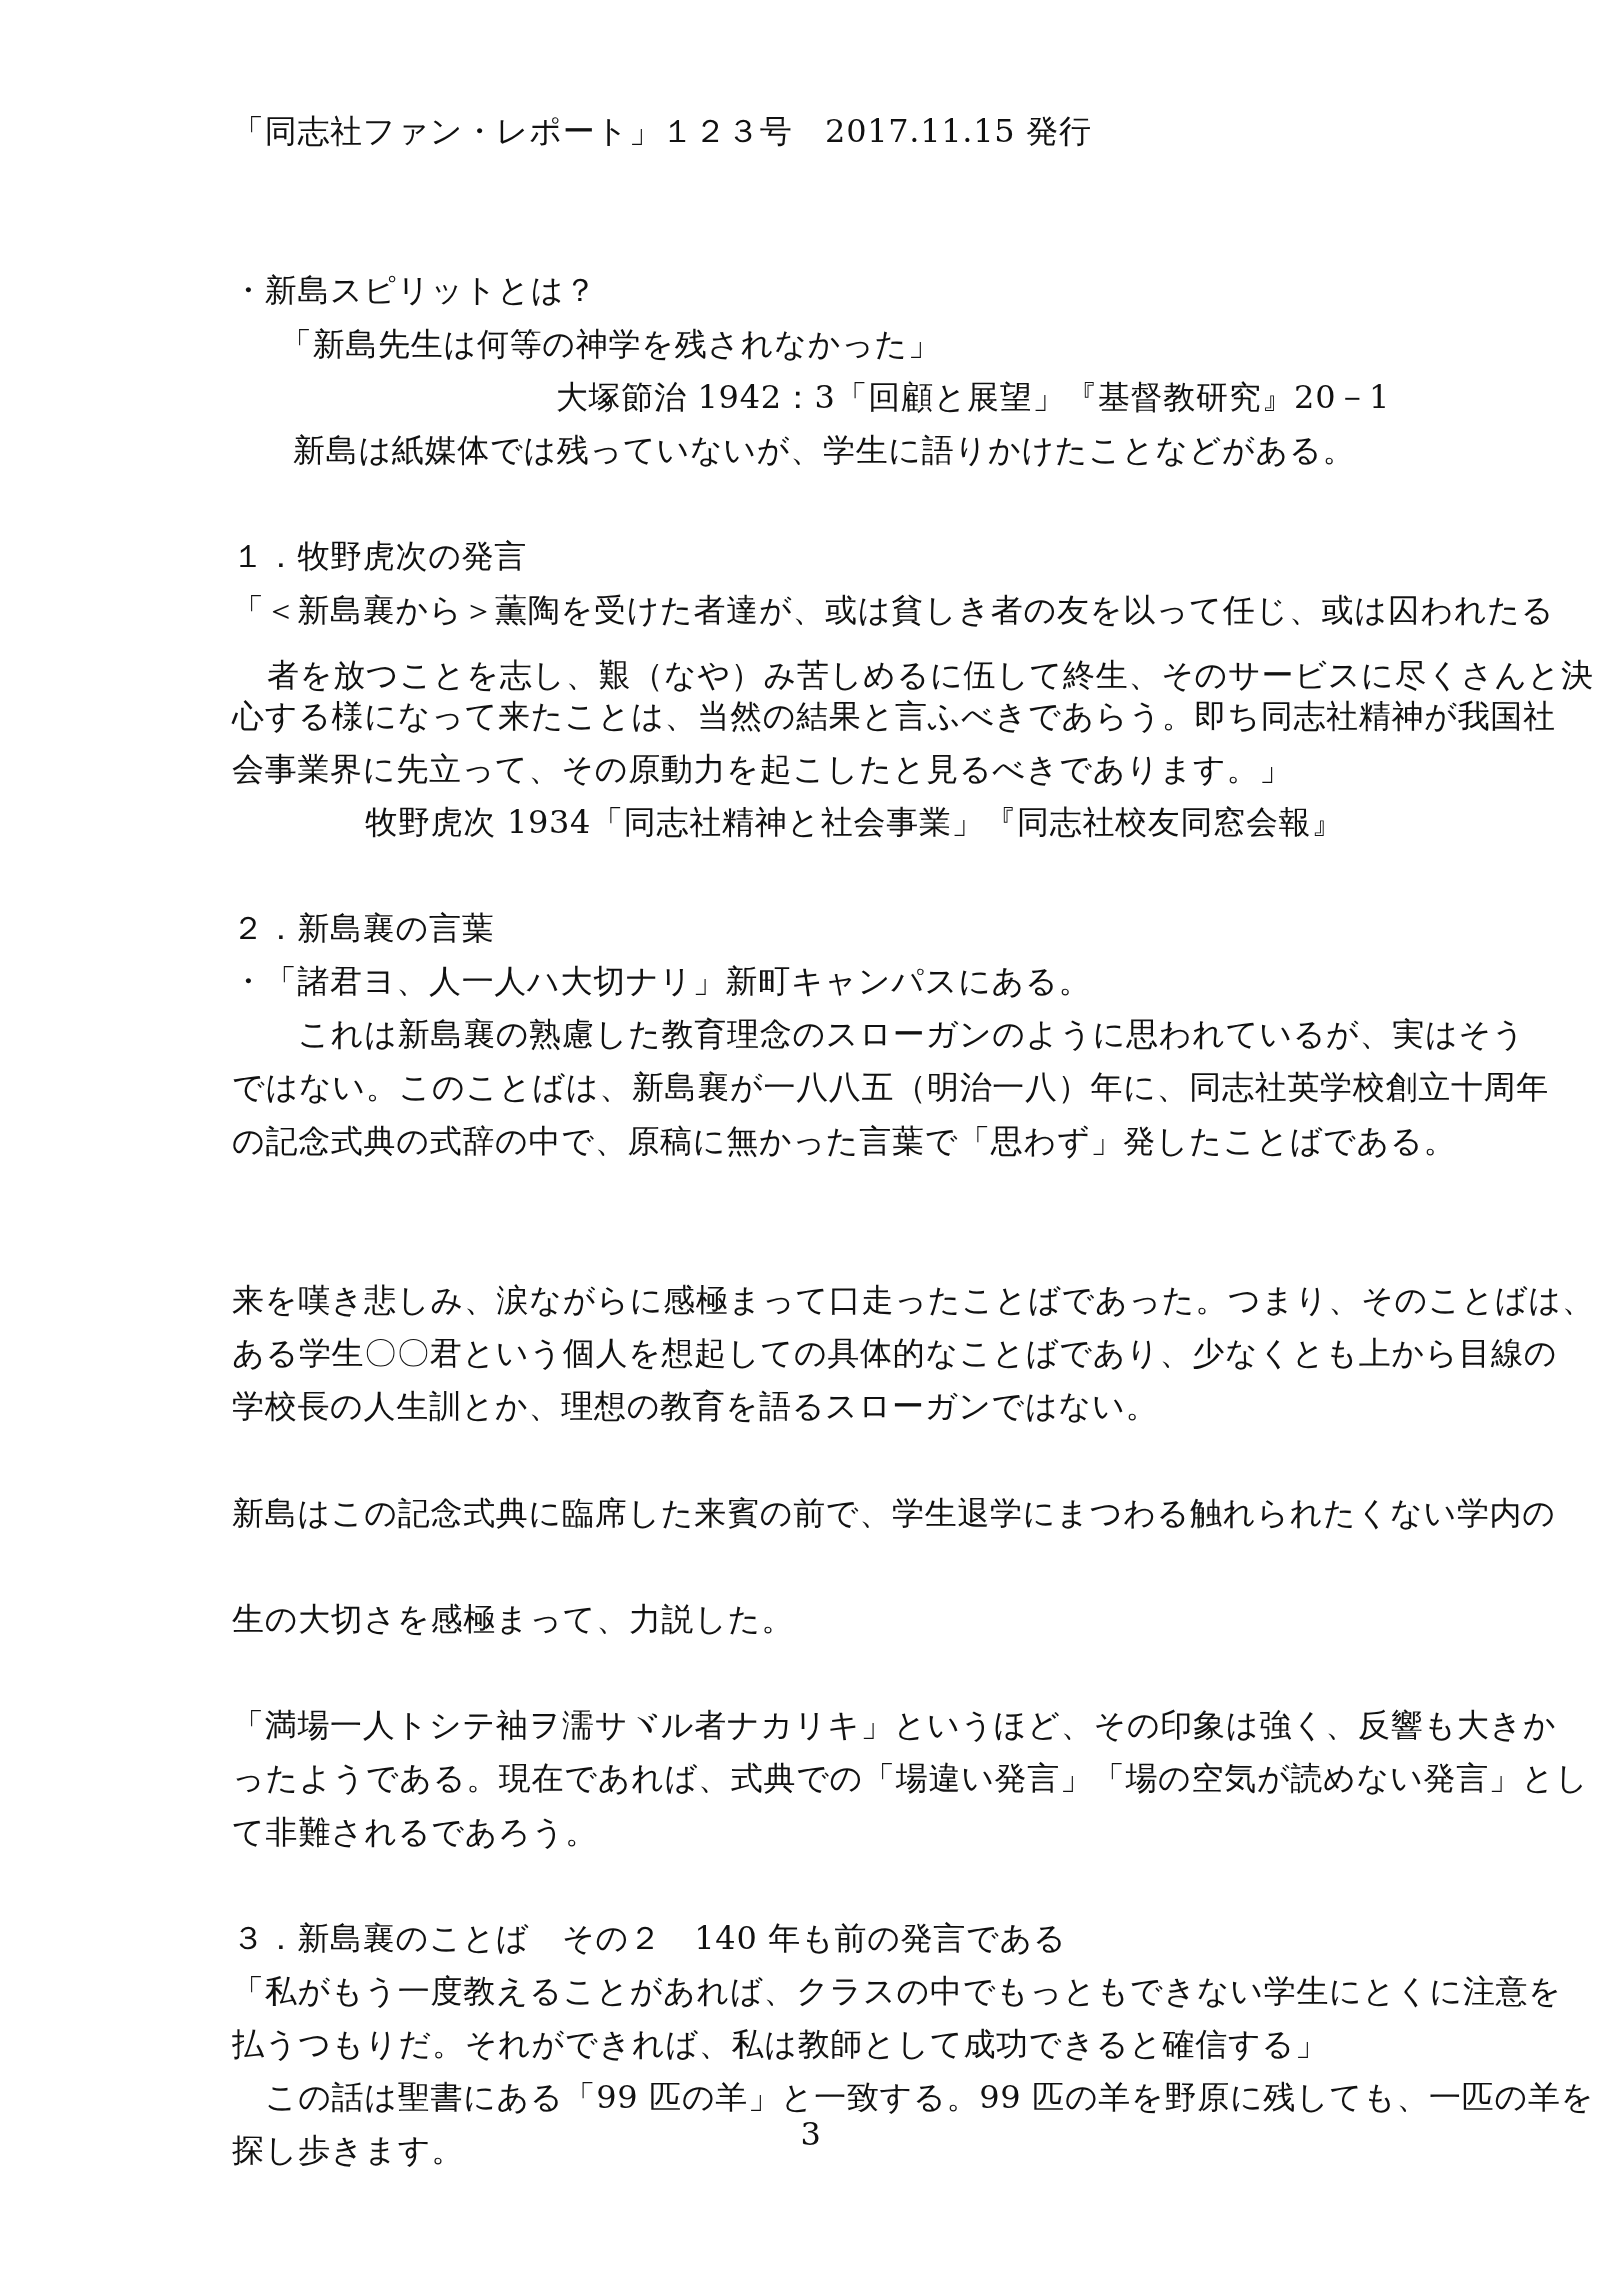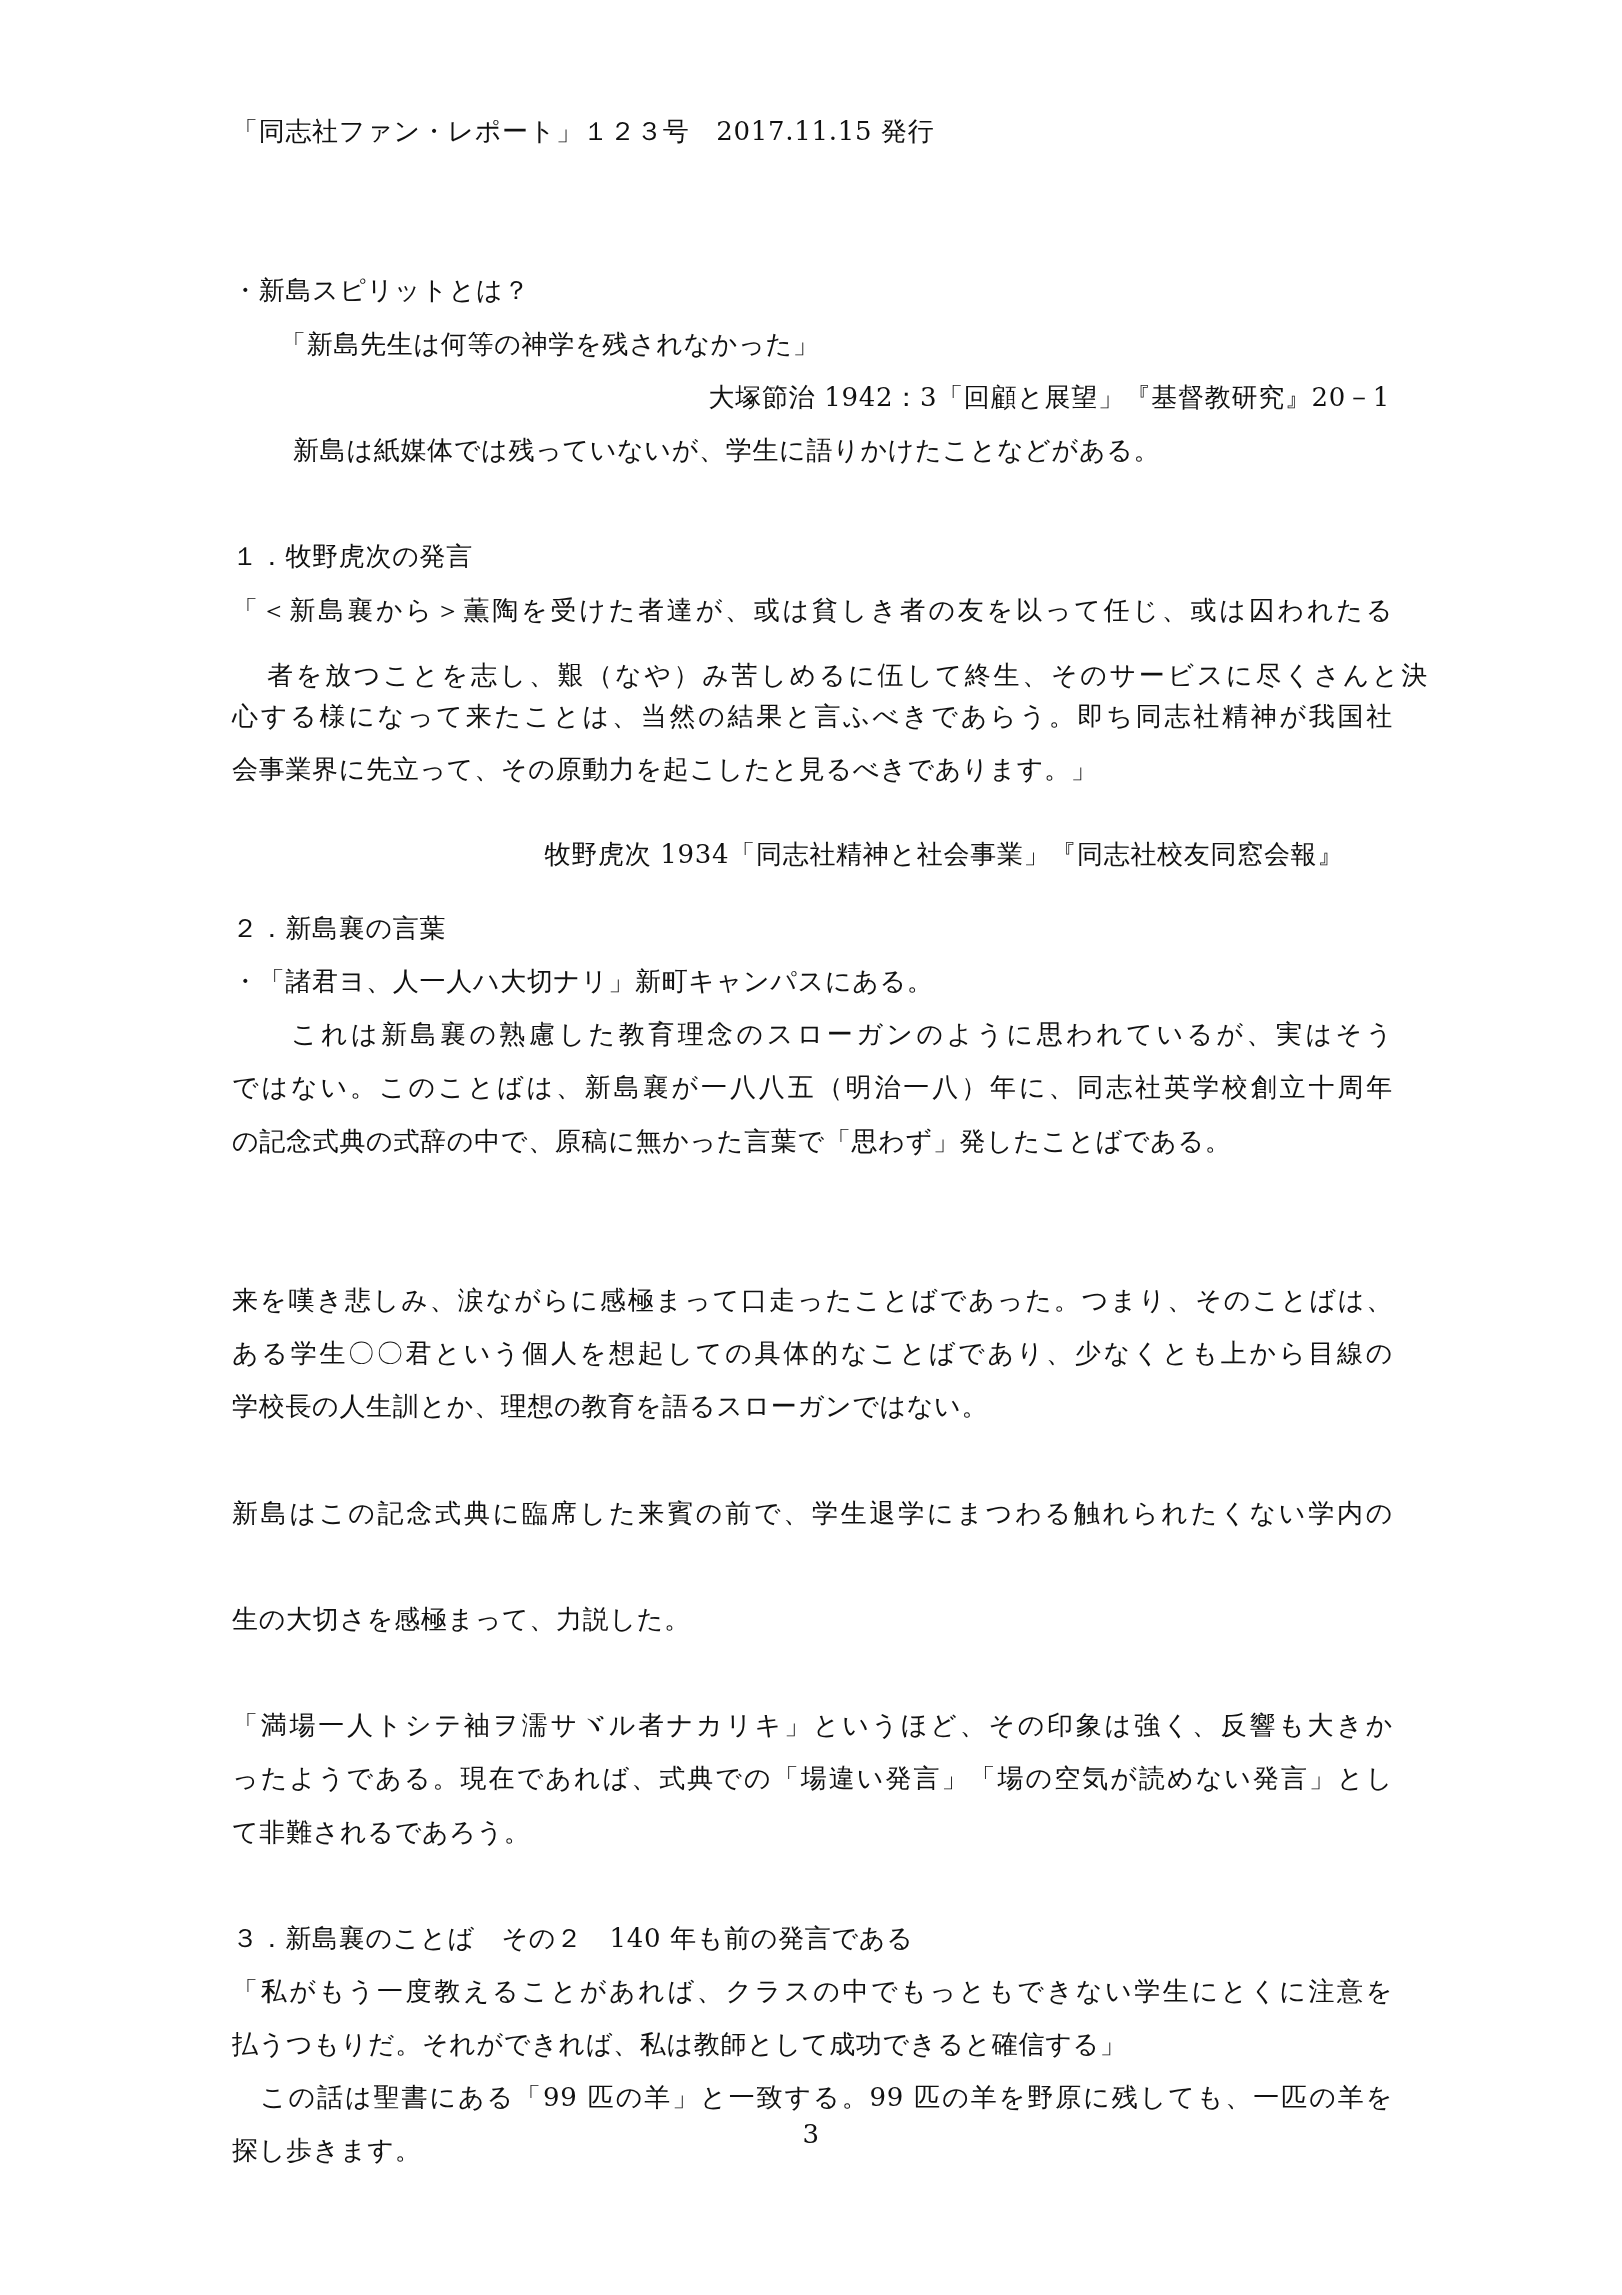--- a/index.html
+++ b/index.html
@@ -18,21 +18,21 @@
     .page {
       position: absolute;
       left: 0; top: 0;
       width: 1622px;
       height: 2295px;
       background: #ffffff;
     }
     .line {
       position: absolute;
       left: 232px;
-      font-size: 26px;
+      font-size: 32px;
       line-height: 31px;
       white-space: nowrap;
       letter-spacing: 0.7px;
     }
     .justify {
       width: 1161px;
       text-align: justify;
       text-align-last: justify;
     }
     .right {
@@ -55,21 +55,21 @@
   <div class="line" style="top: 275px;">・新島スピリットとは？</div>
   <div class="line" style="top: 329px; left: 280px;">「新島先生は何等の神学を残されなかった」</div>
   <div class="line right" style="top: 382px; right: 232px;">大塚節治 1942：3「回顧と展望」『基督教研究』20－1</div>
   <div class="line" style="top: 435px; left: 293px;">新島は紙媒体では残っていないが、学生に語りかけたことなどがある。</div>
 
   <div class="line" style="top: 541px;">１．牧野虎次の発言</div>
   <div class="line justify" style="top: 595px;">「＜新島襄から＞薫陶を受けた者達が、或は貧しき者の友を以って任じ、或は囚われたる</div>
   <div class="line justify" style="top: 660px; margin-left: 35px;">者を放つことを志し、艱（なや）み苦しめるに伍して終生、そのサービスに尽くさんと決</div>
   <div class="line justify" style="top: 701px;">心する様になって来たことは、当然の結果と言ふべきであらう。即ち同志社精神が我国社</div>
   <div class="line" style="top: 754px;">会事業界に先立って、その原動力を起こしたと見るべきであります。」</div>
-  <div class="line right" style="top: 807px; right: 278px; margin-top: 32px;">牧野虎次 1934「同志社精神と社会事業」『同志社校友同窓会報』</div>
+  <div class="line right" style="top: 807px; right: 278px;">牧野虎次 1934「同志社精神と社会事業」『同志社校友同窓会報』</div>
 
   <div class="line" style="top: 913px;">２．新島襄の言葉</div>
   <div class="line" style="top: 966px;">・「諸君ヨ、人一人ハ大切ナリ」新町キャンパスにある。</div>
   <div class="line justify" style="top: 1019px;">　　これは新島襄の熟慮した教育理念のスローガンのように思われているが、実はそう</div>
   <div class="line justify" style="top: 1072px;">ではない。このことばは、新島襄が一八八五（明治一八）年に、同志社英学校創立十周年</div>
   <div class="line" style="top: 1126px;">の記念式典の式辞の中で、原稿に無かった言葉で「思わず」発したことばである。</div>
 
   <div class="line justify" style="top: 1285px;">来を嘆き悲しみ、涙ながらに感極まって口走ったことばであった。つまり、そのことばは、</div>
   <div class="line justify" style="top: 1338px;">ある学生〇〇君という個人を想起しての具体的なことばであり、少なくとも上から目線の</div>
   <div class="line" style="top: 1391px;">学校長の人生訓とか、理想の教育を語るスローガンではない。</div>

